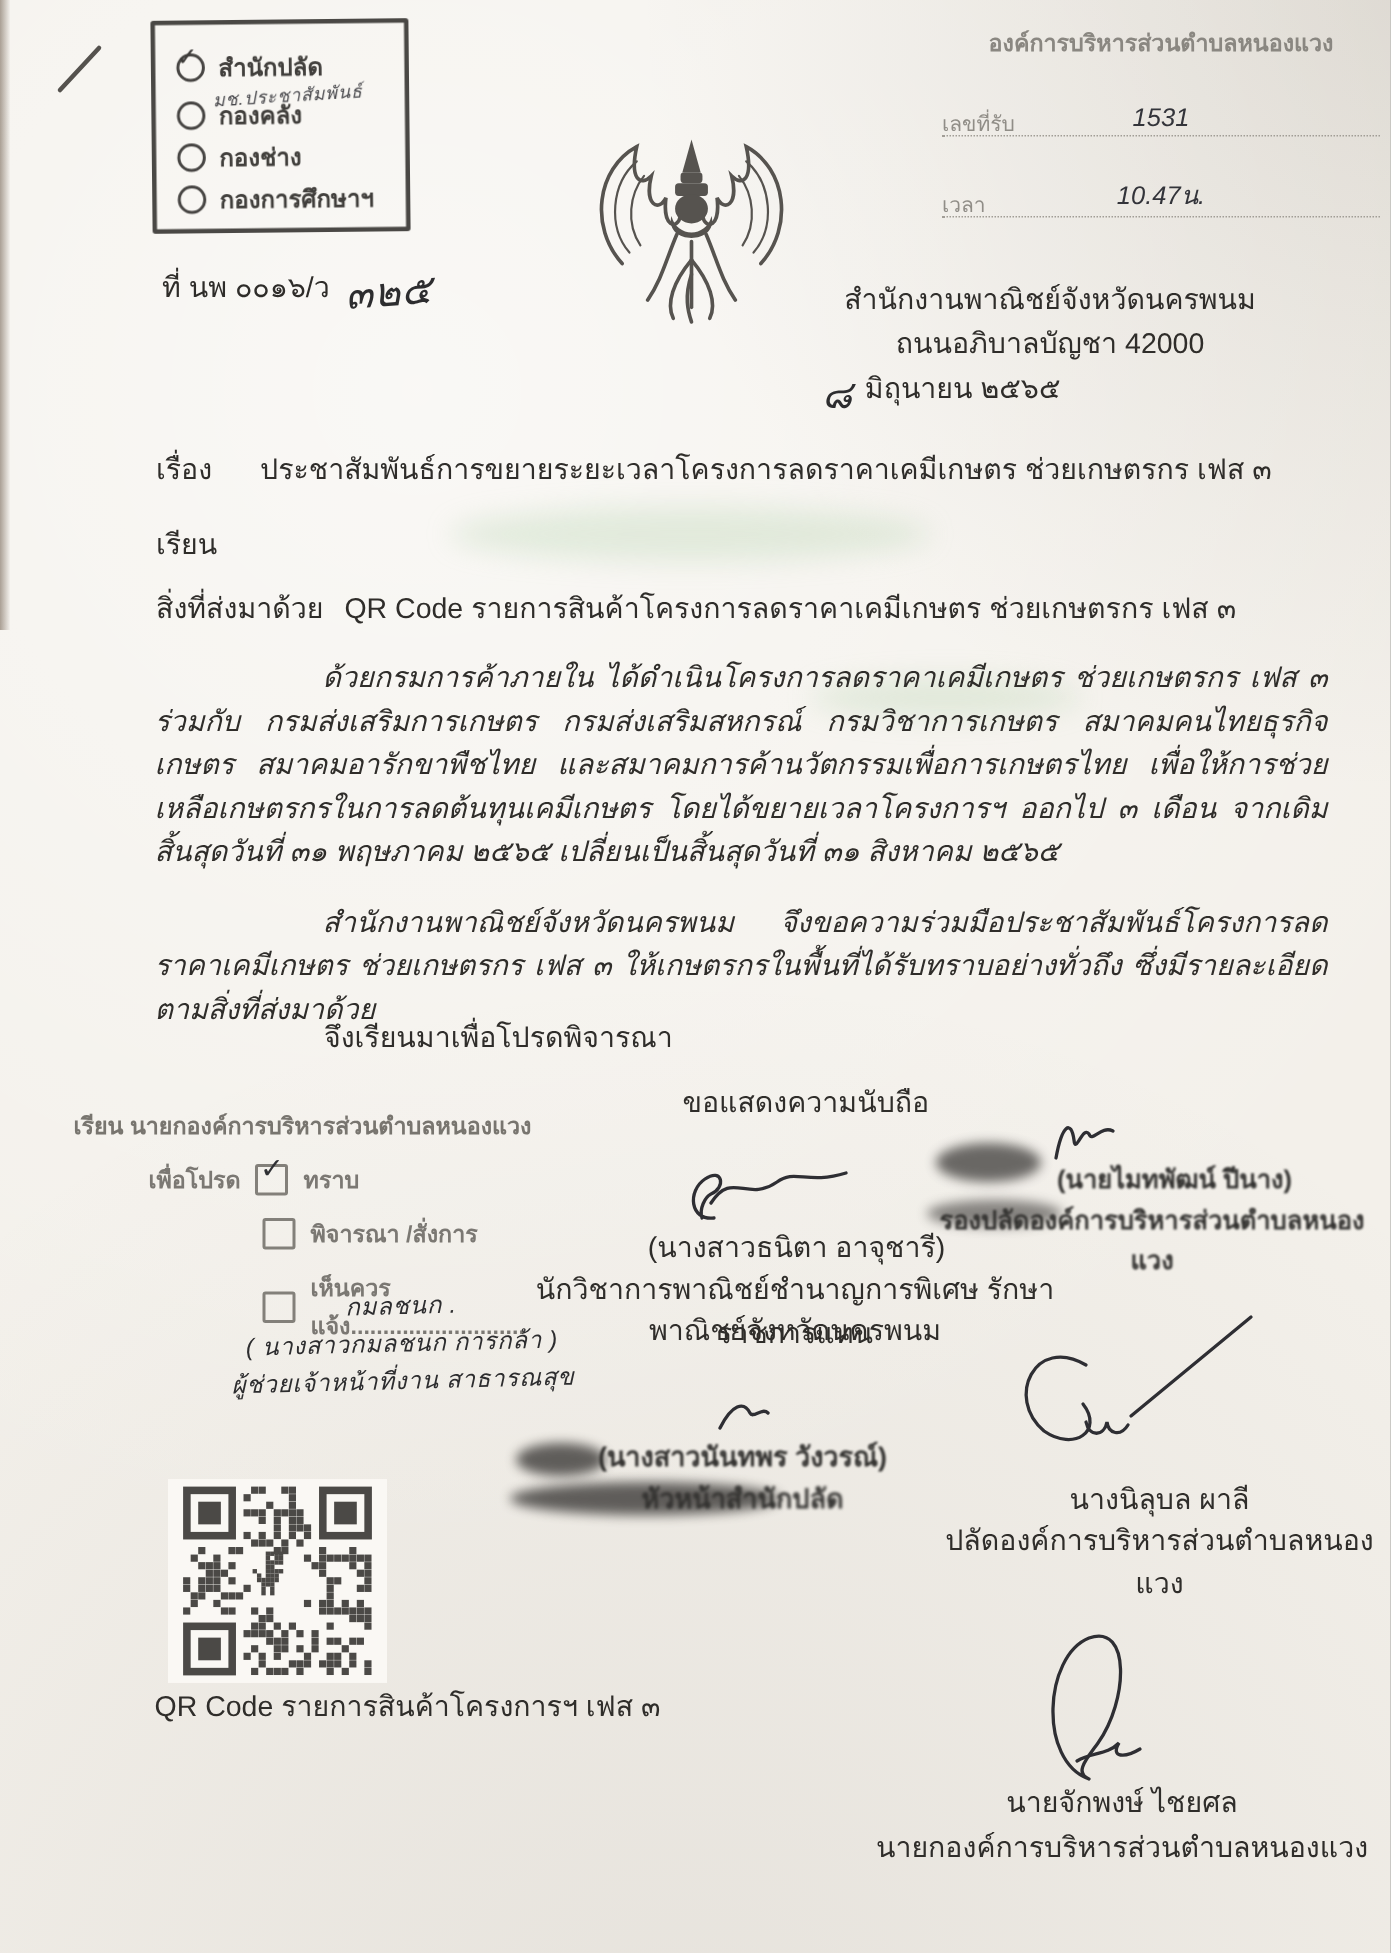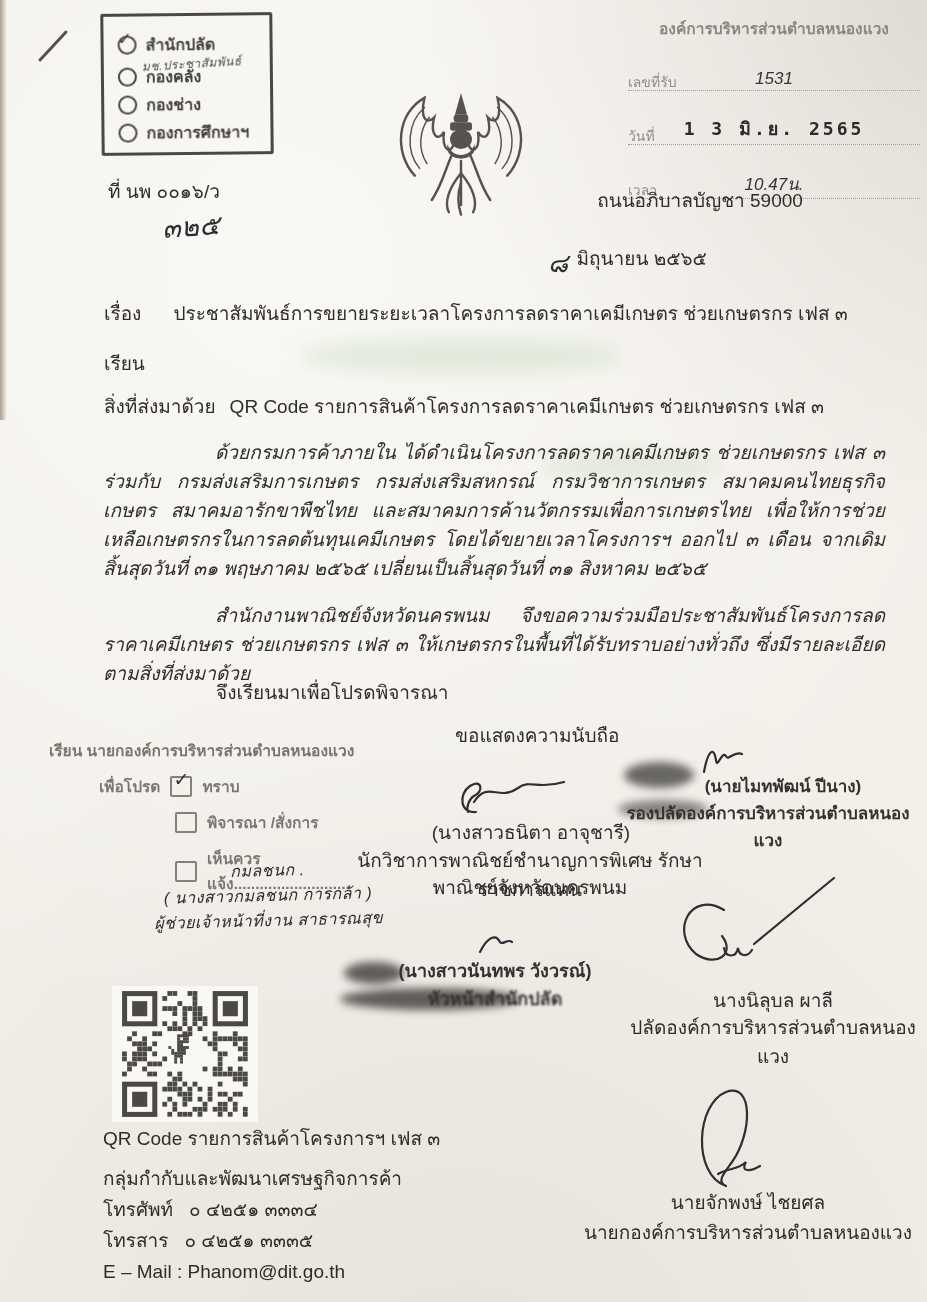--- a/index.html
+++ b/index.html
@@ -36,21 +36,21 @@
   .receipt{left:628px;top:16px;width:292px;}
   .receipt .org{font-weight:700;font-size:15.5px;color:#8a8781;text-align:center;filter:blur(.4px);}
   .rrow{position:relative;margin-top:30px;height:24px;font-size:14px;color:#908d87;}
   .rlabel{position:absolute;left:0;bottom:2px;filter:blur(.4px);}
   .rline{position:absolute;left:0;right:0;bottom:4px;border-bottom:1.6px dotted #a19d96;}
   .rval{position:absolute;left:0;right:0;bottom:6px;text-align:center;}
   .rv-hand{font-style:italic;font-size:17px;color:#33343a;}
   .rv-stamp{font-family:"DejaVu Sans Mono",monospace;font-weight:700;font-size:18px;
     letter-spacing:3px;color:#2a2a2c;}
 
-  .docno{left:108px;top:176px;font-size:19px;display:flex;align-items:flex-end;gap:10px;flex-direction:column;}
+  .docno{left:108px;top:176px;font-size:19px;display:flex;align-items:flex-end;gap:10px;}
   .docno .hw{font-size:27px;line-height:22px;transform:rotate(-4deg);}
 
   .officeblock{left:505px;top:186px;width:390px;}
   .dateline{left:548px;top:243px;font-size:19px;display:flex;align-items:flex-end;gap:8px;}
   .dateline .hw{font-size:26px;line-height:20px;}
 
   .kvline{left:104px;display:flex;gap:14px;}
   .para{left:103px;width:782px;text-indent:112px;text-align:justify;font-style:italic;}
 
   
@@ -113,25 +113,20 @@
       <span>กองการศึกษาฯ</span>
     </div>
   </div>
 
   <div class="abs receipt">
     <div class="org">องค์การบริหารส่วนตำบลหนองแวง</div>
     <div class="rrow">
       <span class="rline"></span>
       <span class="rlabel">เลขที่รับ</span>
       <span class="rval rv-hand">1531</span>
-    </div>
-    <div class="rrow">
-      <span class="rline"></span>
-      <span class="rlabel">วันที่</span>
-      <span class="rval rv-stamp">1 3 มิ.ย. 2565</span>
     </div>
     <div class="rrow">
       <span class="rline"></span>
       <span class="rlabel">เวลา</span>
       <span class="rval rv-hand">10.47น.</span>
     </div>
   </div>
 
   <svg class="abs" style="left:388px;top:88px;" width="146" height="134" viewBox="0 0 120 110">
     <g stroke="#56534f" fill="none" stroke-width="2" stroke-linecap="round">
@@ -158,21 +153,22 @@
       <path d="M60,78 C56,90 58,98 60,104"></path>
     </g>
   </svg>
 
   <div class="abs docno">
     <span>ที่ นพ ๐๐๑๖/ว</span>
     <span class="hand hw">๓๒๕</span>
   </div>
 
   <div class="abs officeblock th center">
-    <div>ถนนอภิบาลบัญชา 59000</div>
+    <div>สำนักงานพาณิชย์จังหวัดนครพนม</div>
+    <div>ถนนอภิบาลบัญชา 42000</div>
   </div>
 
   <div class="abs dateline">
     <span class="hand hw">๘</span>
     <span>มิถุนายน ๒๕๖๕</span>
   </div>
 
   <div class="abs kvline th" style="top:299px;gap:32px;">
     <span>เรื่อง</span>
     <span>ประชาสัมพันธ์การขยายระยะเวลาโครงการลดราคาเคมีเกษตร ช่วยเกษตรกร เฟส ๓</span>
@@ -453,32 +449,20 @@
       <rect x="12.36" y="13.66" width="0.58" height="0.58" fill="#4b4946"></rect>
       <rect x="12.94" y="13.66" width="0.58" height="0.58" fill="#4b4946"></rect>
       <rect x="13.52" y="13.66" width="0.58" height="0.58" fill="#4b4946"></rect>
       <rect x="12.36" y="14.239999999999998" width="0.58" height="0.58" fill="#4b4946"></rect>
       <rect x="13.52" y="14.239999999999998" width="0.58" height="0.58" fill="#4b4946"></rect>
       <rect x="12.36" y="14.82" width="0.58" height="0.58" fill="#4b4946"></rect>
       <rect x="13.52" y="14.82" width="0.58" height="0.58" fill="#4b4946"></rect>
     </svg>
   <div class="abs th" style="left:103px;top:1124px;">QR Code รายการสินค้าโครงการฯ เฟส ๓</div>
 
-  <div class="abs th footer">
-    <div>กลุ่มกำกับและพัฒนาเศรษฐกิจการค้า</div>
-    <div class="frow">
-      <span>โทรศัพท์</span>
-      <span>๐ ๔๒๕๑ ๓๓๓๔</span>
-    </div>
-    <div class="frow">
-      <span>โทรสาร</span>
-      <span>๐ ๔๒๕๑ ๓๓๓๕</span>
-    </div>
-    <div>E – Mail : Phanom@dit.go.th</div>
-  </div>
 
   <svg class="abs sig" style="left:668px;top:1082px;" width="130" height="110" viewBox="0 0 130 110">
     <path d="M58,104 C24,92 28,22 58,10 C86,0 84,52 64,80 C56,91 48,100 58,104"></path>
     <path d="M50,92 c10,-6 20,-4 28,-12 c-6,10 4,10 14,4"></path>
   </svg>
   <div class="abs th center" style="left:618px;top:1188px;width:260px;">นายจักพงษ์ ไชยศล</div>
   <div class="abs th center" style="left:578px;top:1218px;width:340px;">นายกองค์การบริหารส่วนตำบลหนองแวง</div>
 
 </div>
 

